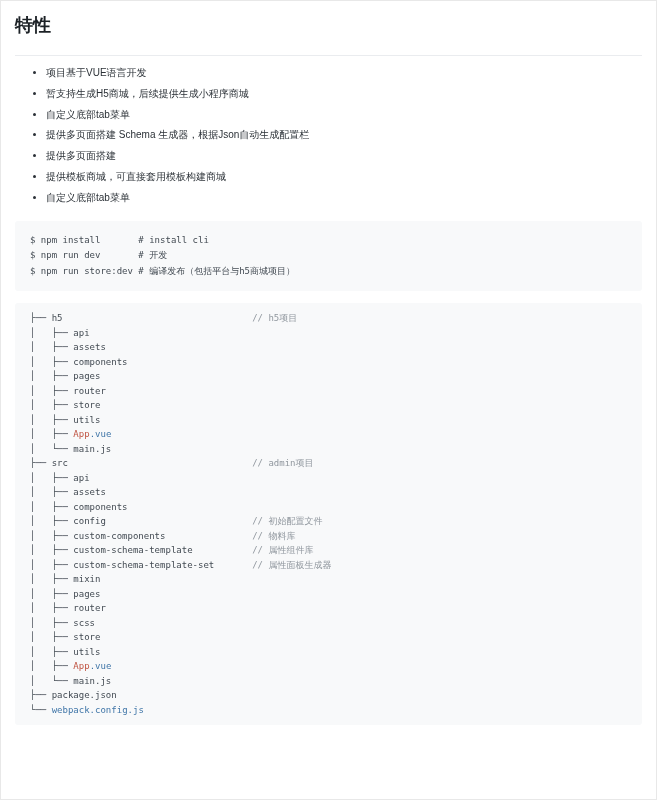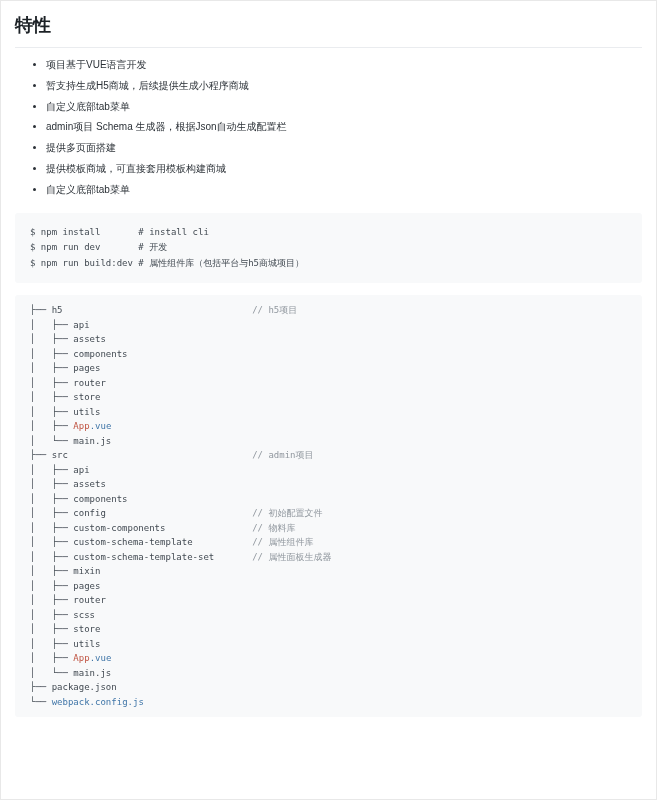--- a/index.html
+++ b/index.html
@@ -8,21 +8,21 @@
     width:657px; height:800px;
     background:#ffffff;
     border:1px solid #e8e8e8;
     padding:5px 14px 0 14px;
     overflow:hidden;
     font-family:"Liberation Sans", sans-serif;
     color:#24292e;
   }
   h2.section-title {
     margin:0;
-    padding:10px 0 12px 0;
+    padding:10px 0 20px 0;
     font-size:18px;
     line-height:19px;
     font-weight:700;
     color:#1c2126;
     border-bottom:1px solid #eaecef;
     font-family:"Liberation Sans", sans-serif;
   }
   h2.spaced { margin-top:12px; }
   ul.feature-list {
     margin:7px 0 0 0;
@@ -60,28 +60,28 @@
 <body>
 
 <div class="page">
 
   <section>
     <h2 class="section-title">特性</h2>
     <ul class="feature-list">
         <li>项目基于VUE语言开发</li>
         <li>暂支持生成H5商城，后续提供生成小程序商城</li>
         <li>自定义底部tab菜单</li>
-        <li>admin项目 Schema 生成器，根据Json自动生成配置栏</li>
+        <li>提供多页面搭建 Schema 生成器，根据Json自动生成配置栏</li>
         <li>提供多页面搭建</li>
         <li>提供模板商城，可直接套用模板构建商城</li>
         <li>自定义底部tab菜单</li>
       </ul>
   </section>
 
   <section>
-    <pre class="code-block"><div class="code-line">$ npm install       # install cli</div><div class="code-line">$ npm run dev       # 开发</div><div class="code-line">$ npm run build:dev # 属性组件库（包括平台与h5商城项目）</div></pre>
+    <pre class="code-block"><div class="code-line">$ npm install       # install cli</div><div class="code-line">$ npm run dev       # 开发</div><div class="code-line">$ npm run store:dev # 编译发布（包括平台与h5商城项目）</div></pre>
   </section>
 
   <section>
     <pre class="code-block tree"><div class="code-line"><span class="tk-p">├── h5                                   </span><span class="tk-cm">// h5项目</span></div><div class="code-line"><span class="tk-p">│   ├── api</span></div><div class="code-line"><span class="tk-p">│   ├── assets</span></div><div class="code-line"><span class="tk-p">│   ├── components</span></div><div class="code-line"><span class="tk-p">│   ├── pages</span></div><div class="code-line"><span class="tk-p">│   ├── router</span></div><div class="code-line"><span class="tk-p">│   ├── store</span></div><div class="code-line"><span class="tk-p">│   ├── utils</span></div><div class="code-line"><span class="tk-p">│   ├── </span><span class="tk-r">App</span><span class="tk-b">.vue</span></div><div class="code-line"><span class="tk-p">│   └── main.js</span></div><div class="code-line"><span class="tk-p">├── src                                  </span><span class="tk-cm">// admin项目</span></div><div class="code-line"><span class="tk-p">│   ├── api</span></div><div class="code-line"><span class="tk-p">│   ├── assets</span></div><div class="code-line"><span class="tk-p">│   ├── components</span></div><div class="code-line"><span class="tk-p">│   ├── config                           </span><span class="tk-cm">// 初始配置文件</span></div><div class="code-line"><span class="tk-p">│   ├── custom-components                </span><span class="tk-cm">// 物料库</span></div><div class="code-line"><span class="tk-p">│   ├── custom-schema-template           </span><span class="tk-cm">// 属性组件库</span></div><div class="code-line"><span class="tk-p">│   ├── custom-schema-template-set       </span><span class="tk-cm">// 属性面板生成器</span></div><div class="code-line"><span class="tk-p">│   ├── mixin</span></div><div class="code-line"><span class="tk-p">│   ├── pages</span></div><div class="code-line"><span class="tk-p">│   ├── router</span></div><div class="code-line"><span class="tk-p">│   ├── scss</span></div><div class="code-line"><span class="tk-p">│   ├── store</span></div><div class="code-line"><span class="tk-p">│   ├── utils</span></div><div class="code-line"><span class="tk-p">│   ├── </span><span class="tk-r">App</span><span class="tk-b">.vue</span></div><div class="code-line"><span class="tk-p">│   └── main.js</span></div><div class="code-line"><span class="tk-p">├── package.json</span></div><div class="code-line"><span class="tk-p">└── </span><span class="tk-b">webpack.config.js</span></div></pre>
   </section>
 
 </div>
 
 </body></html>

